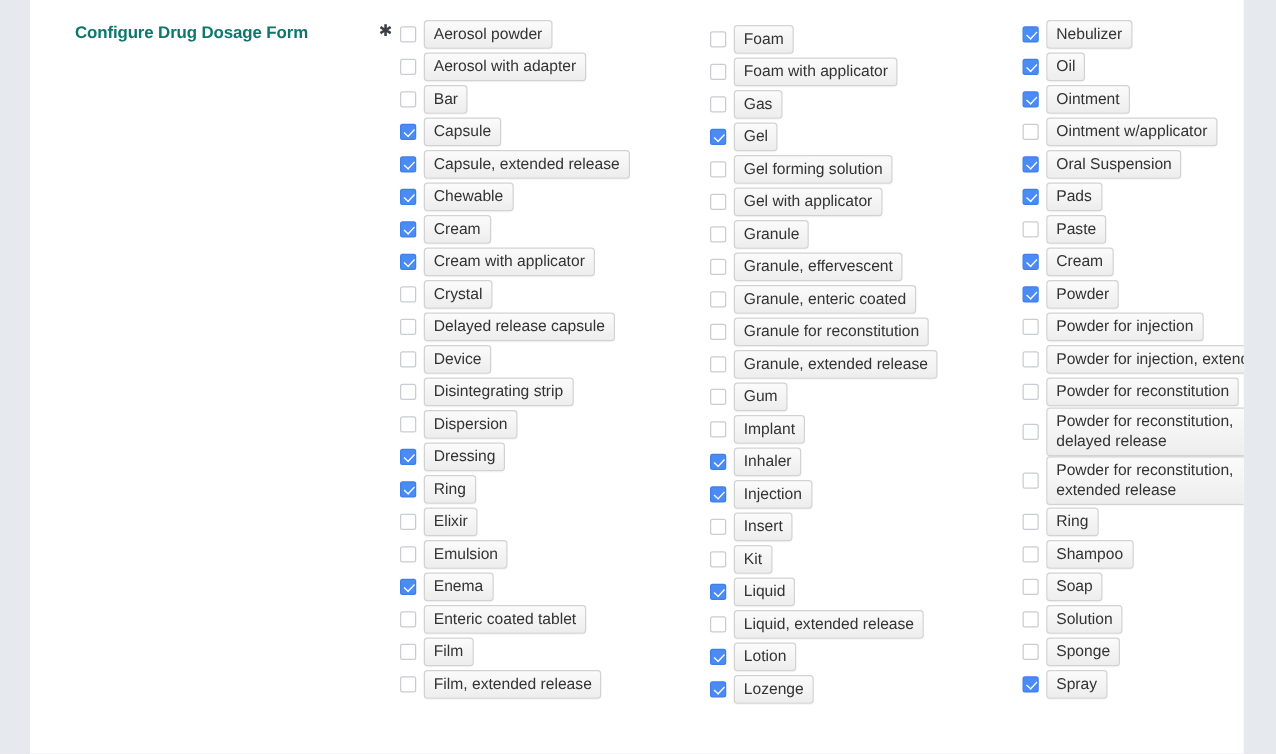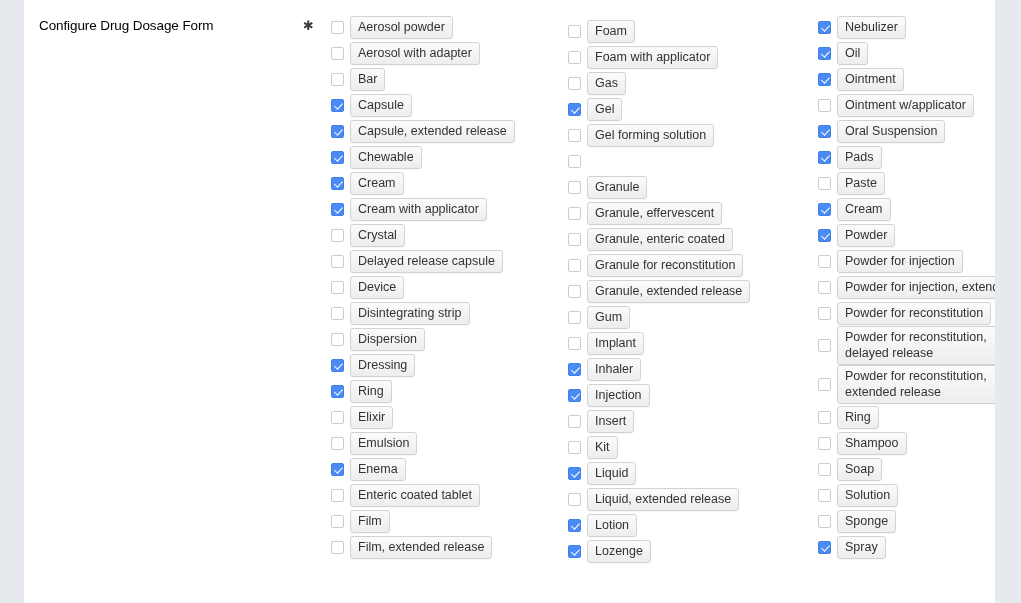--- a/index.html
+++ b/index.html
@@ -36,26 +36,26 @@
     position: absolute;
     left: 0;
     top: 0;
     width: 971px;
     height: 603px;
   }
 
   
   #form-label {
     position: absolute;
-    left: 15px;
+    left: 36px;
     top: 17px;
     width: 250px;
     font-size: 13.5px;
-    font-weight: normal;
-    color: #000000;
+    font-weight: bold;
+    color: #0f766e;
     letter-spacing: -0.1px;
     line-height: 18px;
     white-space: nowrap;
   }
 
   
   #required-mark {
     position: absolute;
     left: 279px;
     top: 19px;
@@ -64,21 +64,21 @@
     color: #3a3f44;
     line-height: 14px;
     font-family: "DejaVu Sans", sans-serif;
   }
 
   
   .checkbox-column {
     position: absolute;
     top: 14px;
   }
-  #column-1 { left: 307px;  width: 246px; }
+  #column-1 { left: 296px;  width: 246px; }
   #column-2 { left: 544px;  width: 246px; top: 18px; }
   #column-3 { left: 794px;  width: 230px; }
 
   
   .checkbox-row {
     position: relative;
     display: flex;
     align-items: center;
     min-height: 26px;
     margin: 0;
@@ -252,20 +252,21 @@
           <div class="checkbox-row">
             <span class="cb-box checked"></span>
             <span class="cb-label">Gel</span>
           </div>
           <div class="checkbox-row">
             <span class="cb-box"></span>
             <span class="cb-label">Gel forming solution</span>
           </div>
           <div class="checkbox-row">
             <span class="cb-box"></span>
+            <span class="cb-label">Gel with applicator</span>
           </div>
           <div class="checkbox-row">
             <span class="cb-box"></span>
             <span class="cb-label">Granule</span>
           </div>
           <div class="checkbox-row">
             <span class="cb-box"></span>
             <span class="cb-label">Granule, effervescent</span>
           </div>
           <div class="checkbox-row">

